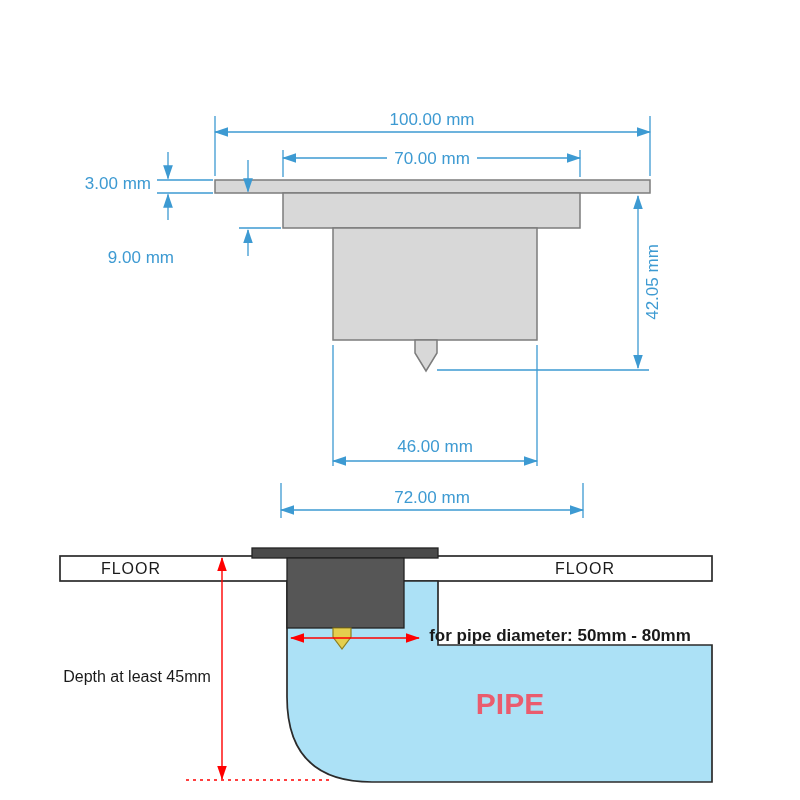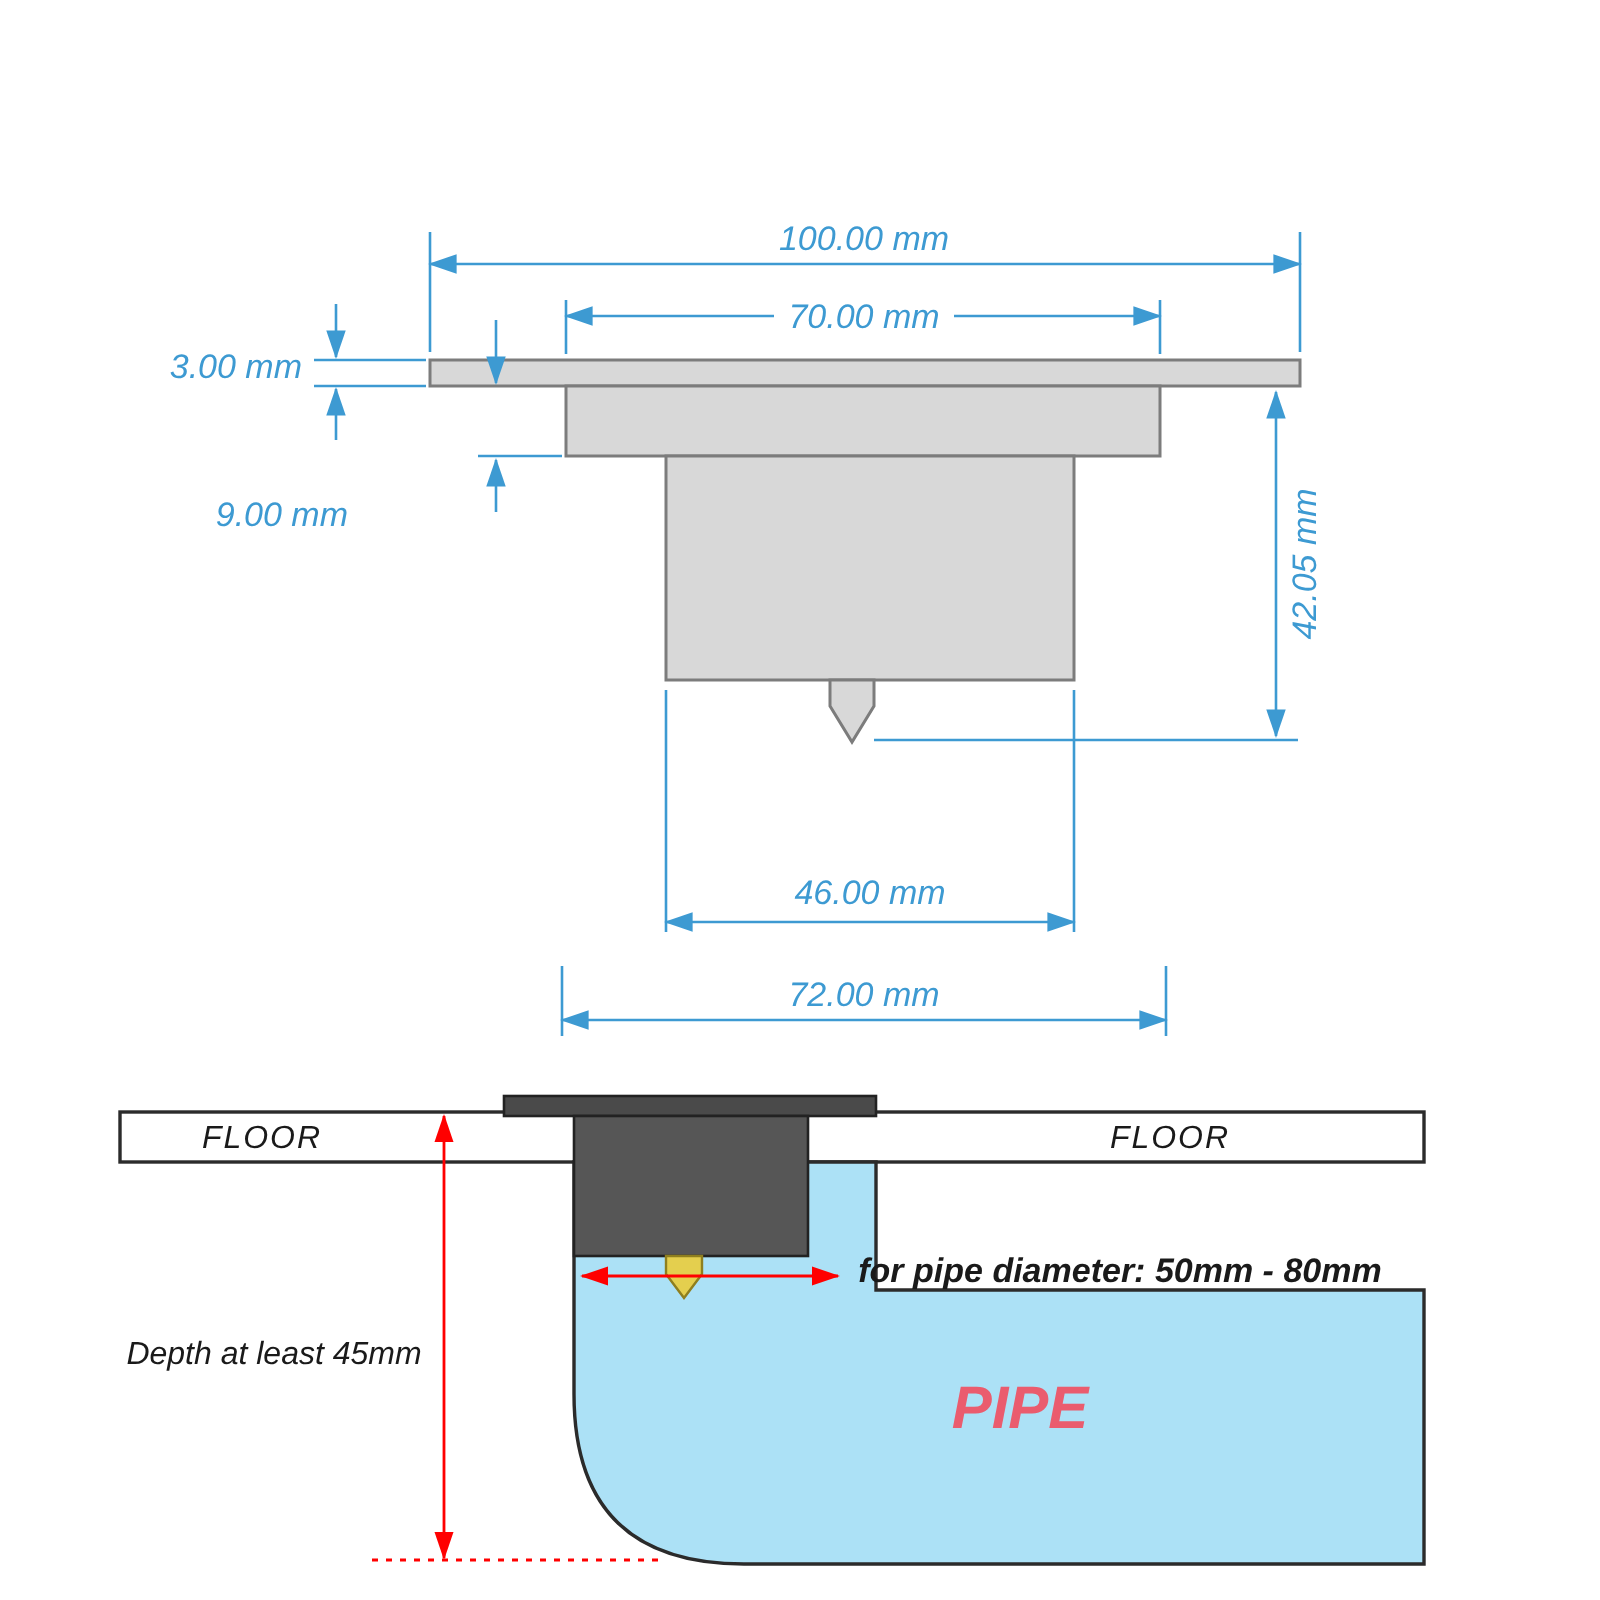--- a/index.html
+++ b/index.html
@@ -3,21 +3,21 @@
 <meta charset="utf-8">
 <style>
   html, body {
     margin: 0;
     padding: 0;
     width: 800px;
     height: 800px;
     background: #ffffff;
     font-family: "Liberation Sans", sans-serif;
   }
-  #stage { position: relative; width: 800px; height: 784px; font-style: italic; }
+  #stage { position: relative; width: 800px; height: 784px; }
   svg text { user-select: none; }
 
   .ext, .dim { stroke: #3d9ad2; stroke-width: 1.3; fill: none; }
   .dim-text  { fill: #3d9ad2; font-family: "Liberation Sans", sans-serif; font-size: 17px; }
   .part      { fill: #d8d8d8; stroke: #7c7c7c; stroke-width: 1.5; }
   .outline   { stroke: #2b2b2b; stroke-width: 1.7; }
   .floor     { fill: #ffffff; }
   .black-text{ fill: #1a1a1a; font-family: "Liberation Sans", sans-serif; font-size: 16px; }
   .floor-text{ letter-spacing: 1px; }
   .note-text { font-size: 17px; font-weight: 600; }

